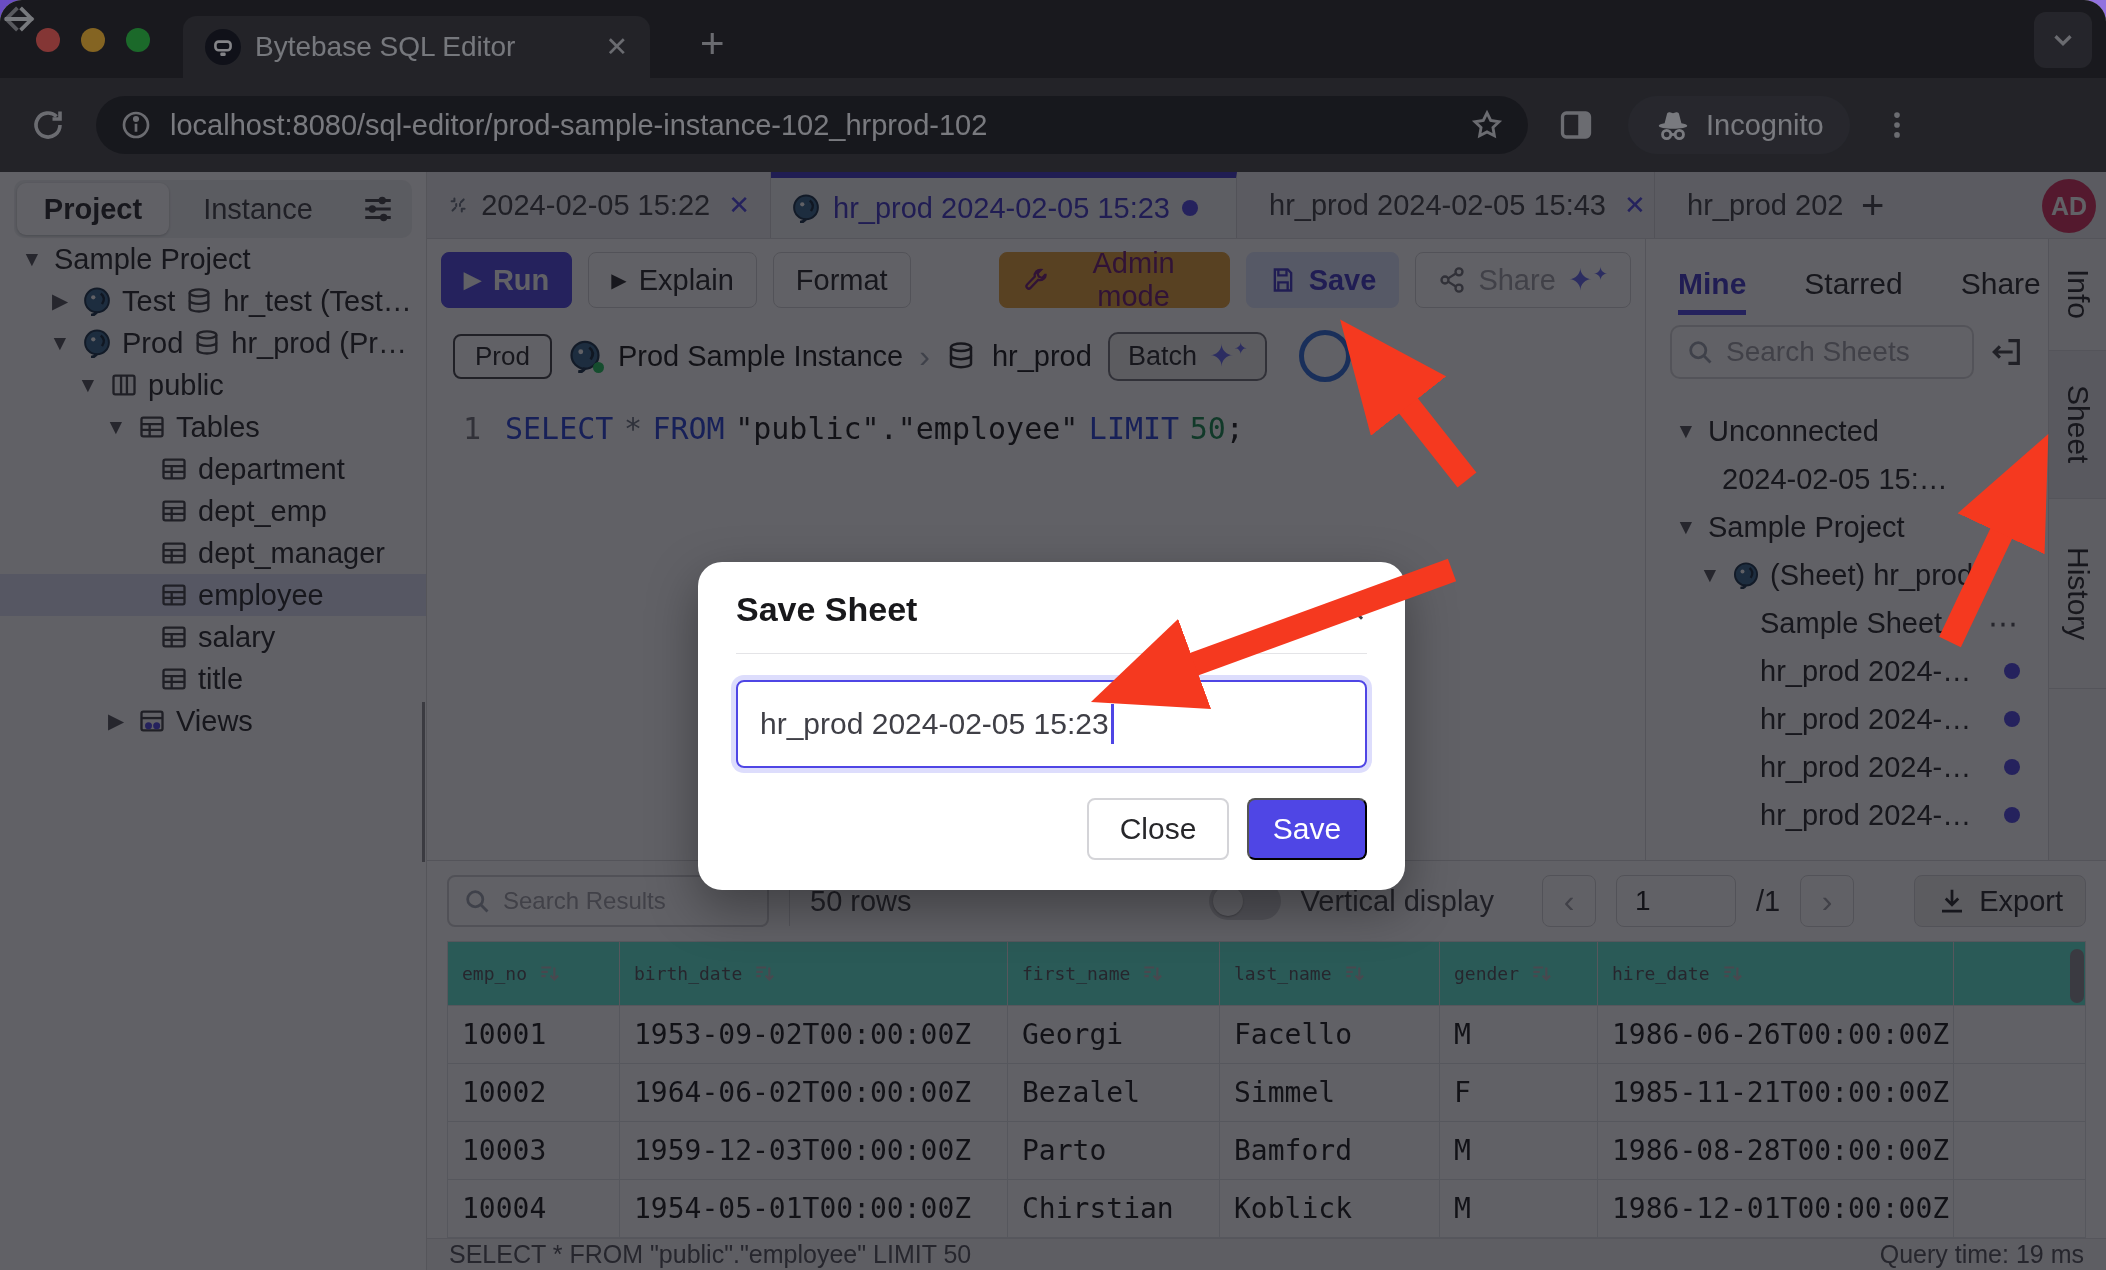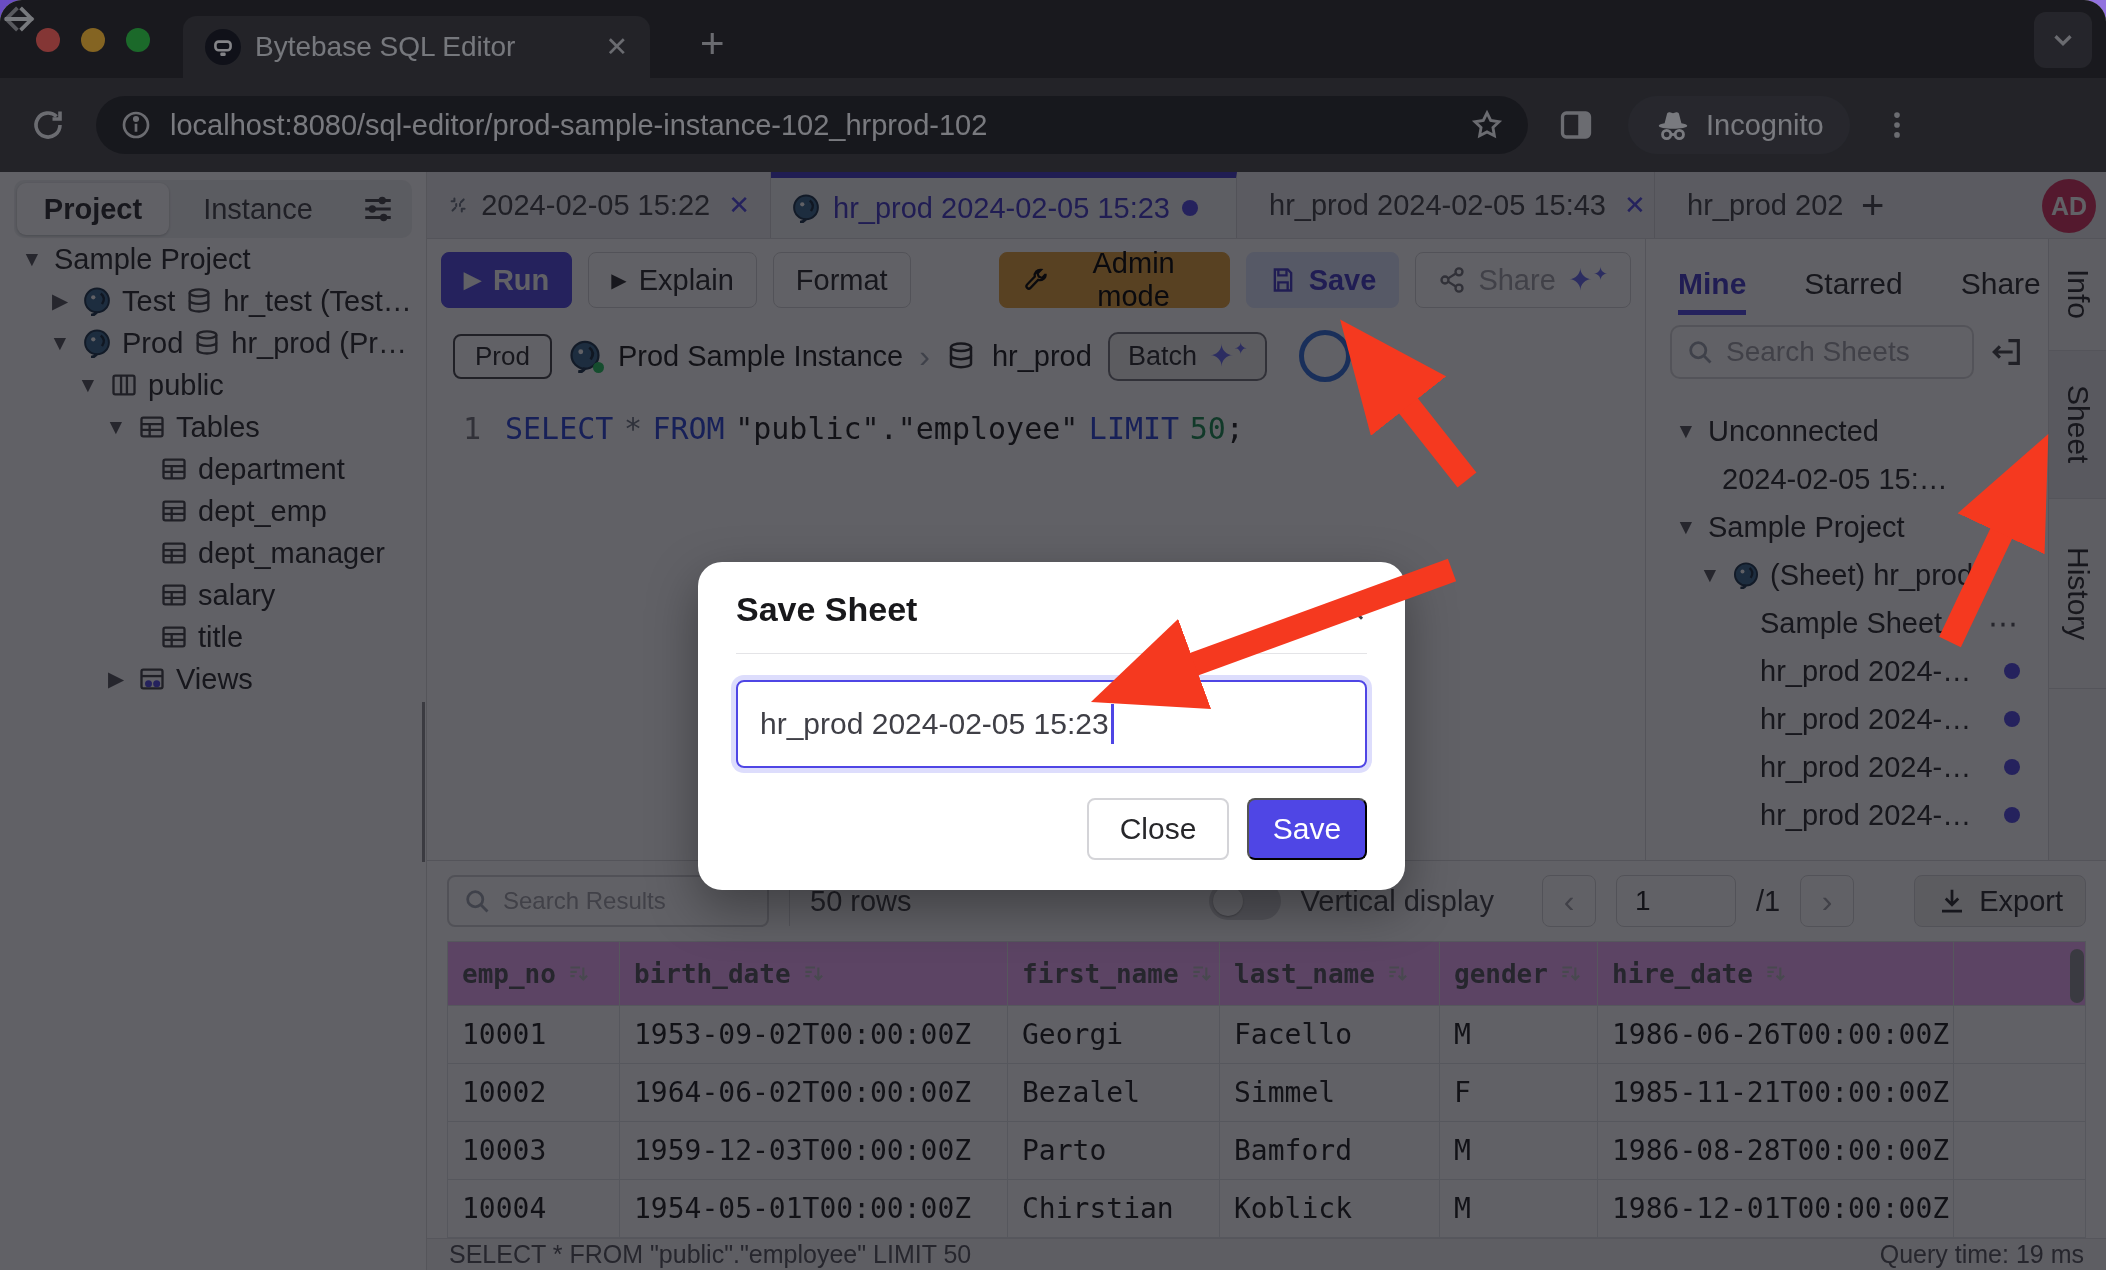--- a/index.html
+++ b/index.html
@@ -52,21 +52,21 @@
   .plus{align-self:center;font-size:40px;color:#3f3f46;margin-left:18px;font-weight:300}
   .avatar{position:absolute;right:10px;top:7px;width:54px;height:54px;border-radius:50%;background:#da2f5d;color:#fff;font-size:25px;font-weight:700;display:flex;align-items:center;justify-content:center;z-index:2}
 
   .editorcol{position:absolute;left:0;top:67px;width:1218px;height:621px;background:#fff}
   .btnrow{height:82px;display:flex;align-items:center;gap:16px;padding:0 14px}
   .btn{height:56px;border-radius:8px;display:flex;align-items:center;justify-content:center;gap:12px;font-size:29px;padding:0 22px;border:1px solid #d4d4d8;background:#fff;color:#27272a}
   .btn-run{background:#4f46e5;border-color:#4f46e5;color:#fff;font-weight:600;width:132px}
   .btn-save2{background:#e0e7ff;border-color:#e0e7ff;color:#4338ca;font-weight:600}
   .btn-share{color:#a1a1aa}
   .sparkle{color:#6366f1;font-size:30px;line-height:1}
-  .btn-admin{background:#e6a23c;border-color:#e6a23c;color:#000000}
+  .btn-admin{background:#e6a23c;border-color:#e6a23c;color:#701a75}
   .crumbrow{height:70px;display:flex;align-items:center;gap:16px;padding:0 26px}
   .envbadge{border:2px solid #3f3f46;border-radius:8px;padding:5px 20px;font-size:26px;color:#27272a}
   .crumb-t{font-size:29px;color:#18181b}
   .chev{font-size:32px;color:#9ca3af}
   .batch{border:2px solid #71717a;border-radius:10px;padding:7px 18px;display:flex;align-items:center;gap:12px;font-size:27px;color:#27272a}
   .circ-annot{width:52px;height:52px;border:5px solid #2f6de0;border-radius:50%;margin-left:16px}
   .editor{display:flex;padding-top:20px;font-family:"DejaVu Sans Mono",monospace;font-size:30px}
   .gutter{width:78px;text-align:right;padding-right:24px;color:#71717a}
   .code span{margin-right:.35em}
   .t-kw{color:#2741d6}.t-op{color:#6b7280}.t-id{color:#18181b}.t-num{color:#158a4e}.m0{margin-right:0!important}
@@ -96,21 +96,21 @@
   .rowcount{font-size:29px;color:#3f3f46}
   .toggle{width:72px;height:38px;border-radius:19px;background:#d4d4d8;position:relative;flex:none}
   .knob{position:absolute;left:4px;top:4px;width:30px;height:30px;border-radius:50%;background:#fff;box-shadow:0 1px 2px rgba(0,0,0,.3)}
   .pagebtn{width:54px;height:52px;border:1px solid #d4d4d8;border-radius:8px;display:flex;align-items:center;justify-content:center;font-size:32px;color:#a1a1aa}
   .pageinput{width:120px;height:52px;border:1px solid #d4d4d8;border-radius:8px;font-size:28px;padding-left:18px;color:#18181b;background:#fff;font-family:"Liberation Sans",sans-serif}
   .ptotal{font-size:29px;color:#27272a}
   .export{height:52px;border:1px solid #d4d4d8;border-radius:8px;display:flex;align-items:center;gap:12px;padding:0 22px;font-size:29px;color:#27272a}
   .tablewrap{position:relative;margin:0 20px;height:calc(100% - 80px);overflow:hidden}
   table{border-collapse:collapse;width:100%;table-layout:fixed;font-family:"DejaVu Sans Mono",monospace}
   th,td{border:1px solid #e0e1e5;text-align:left;padding-left:14px;overflow:hidden;white-space:nowrap}
-  th{height:64px;background:#f0abfc;font-weight:700;font-size:26px;color:#52525b}
+  th{height:64px;background:#5eead4;font-weight:400;font-size:18px;color:#52525b}
   td{height:58px;font-size:28px;color:#18181b}
   .thlab{display:inline-flex;align-items:center;gap:10px}
   .sortic{color:#b6b8bc}
   .scrollthumb{position:absolute;right:2px;top:8px;width:14px;height:54px;border-radius:7px;background:#8e8e93}
 
   .statusbar{position:absolute;left:0;right:0;bottom:0;height:32px;background:#f6f6f7;border-top:1px solid #dedee2;display:flex;align-items:center;justify-content:space-between;padding:0 22px;font-size:25px;color:#52525b}
 
   
   .modal{position:absolute;left:698px;top:390px;width:707px;background:#fff;border-radius:24px;box-shadow:0 18px 50px rgba(0,0,0,.35);padding:28px 38px 30px;z-index:30}
   .mhead{display:flex;align-items:flex-start;justify-content:space-between}
@@ -406,20 +406,26 @@
         <svg class="ic tic" width="28" height="28">
             <use href="#i-table"></use>
           </svg>
         <span>dept_emp</span>
       </div>
       <div class="trow" style="padding-left:160px">
         <svg class="ic tic" width="28" height="28">
             <use href="#i-table"></use>
           </svg>
         <span>dept_manager</span>
+      </div>
+      <div class="trow sel" style="padding-left:160px">
+        <svg class="ic tic" width="28" height="28">
+            <use href="#i-table"></use>
+          </svg>
+        <span>employee</span>
       </div>
       <div class="trow" style="padding-left:160px">
         <svg class="ic tic" width="28" height="28">
             <use href="#i-table"></use>
           </svg>
         <span>salary</span>
       </div>
       <div class="trow" style="padding-left:160px">
         <svg class="ic tic" width="28" height="28">
             <use href="#i-table"></use>

